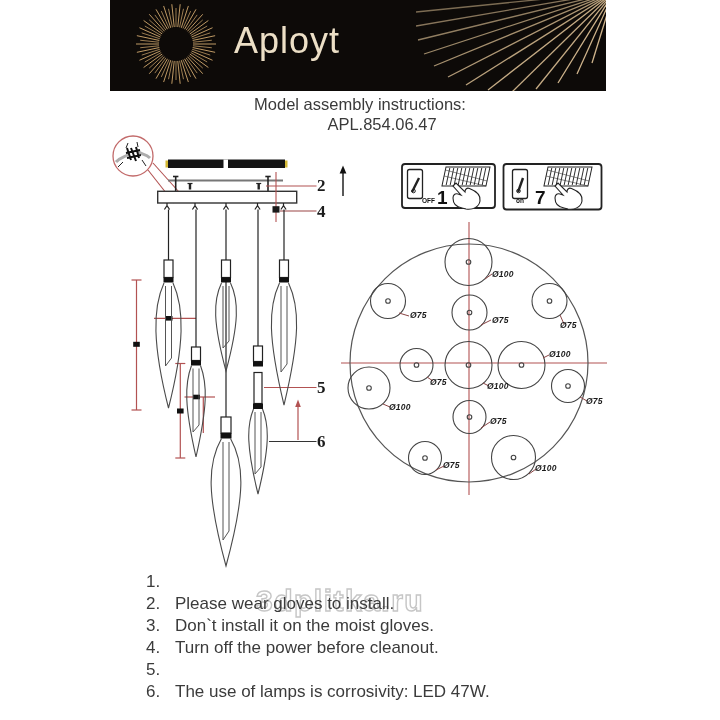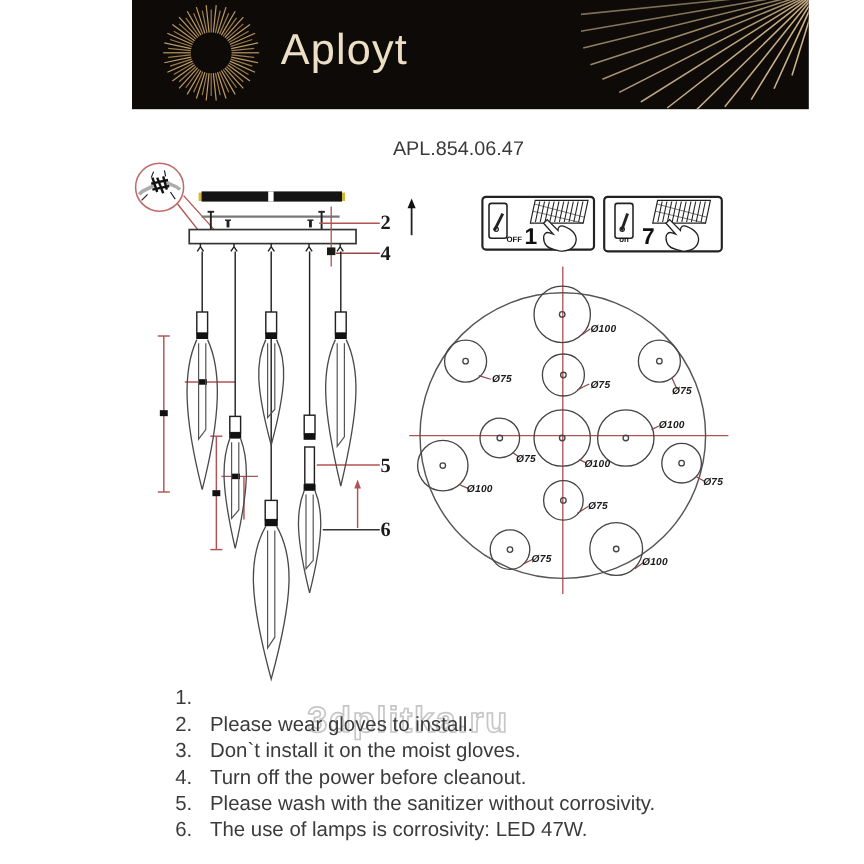--- a/index.html
+++ b/index.html
@@ -1,19 +1,19 @@
 <!DOCTYPE html>
 <html><head>
 <meta charset="utf-8">
 <style>
   html,body{margin:0;padding:0;background:#ffffff;}
   .page{position:relative;width:720px;height:720px;background:#ffffff;overflow:hidden;
         font-family:"Liberation Sans",sans-serif;}
   
-  .header{position:absolute;left:110px;top:0;width:564px;height:91px;background:#0d0a08;overflow:hidden;}
+  .header{position:absolute;left:110px;top:0;width:496px;height:91px;background:#0d0a08;overflow:hidden;}
   .brand{position:absolute;left:124px;top:20px;font-size:36px;letter-spacing:1px;color:#ecdfc6;
          font-weight:normal;}
   .hdr-svg{position:absolute;top:0;}
   
   .title-line{position:absolute;left:0;width:720px;text-align:center;color:#3a3a3a;font-size:16.5px;}
   .t1{top:95px;}
   .t2{top:115px;margin-left:22px;}
   
   .diagram-svg{position:absolute;left:0;top:0;width:720px;height:720px;}
   
@@ -117,20 +117,21 @@
         <line x1="198" y1="-8" x2="72" y2="90" opacity="0.9"></line>
         <line x1="198" y1="-8" x2="96" y2="92" opacity="0.9"></line>
         <line x1="198" y1="-8" x2="120" y2="89" opacity="0.9"></line>
         <line x1="198" y1="-8" x2="142" y2="83" opacity="0.95"></line>
         <line x1="198" y1="-8" x2="161" y2="74" opacity="0.95"></line>
         <line x1="198" y1="-8" x2="176" y2="63" opacity="0.95"></line>
       </g>
     </svg>
   </div>
 
+  <div class="title-line t1">Model assembly instructions:</div>
   <div class="title-line t2">APL.854.06.47</div>
 
   <svg class="diagram-svg" viewBox="0 0 720 720">
 
     <g>
       <circle cx="133" cy="156" r="20" fill="none" stroke="#c26a6a" stroke-width="1.3"></circle>
       <path d="M116,162 C121,156 126,158 129,153" stroke="#999" stroke-width="3" fill="none" opacity="0.8"></path>
       <path d="M150,158 C145,153 141,155 138,151" stroke="#999" stroke-width="3" fill="none" opacity="0.8"></path>
       <path d="M127,148 L131,160 M131,148 L136,161 M136,147 L139,158 M126,153 L140,150 M127,158 L141,155" stroke="#111" stroke-width="2" fill="none"></path>
       <path d="M128,143 L126,148 M137,142 L138,147 M123,162 L118,167 M142,160 L146,166" stroke="#222" stroke-width="1" fill="none"></path>
@@ -385,21 +386,20 @@
     <div class="instr-row">
       <span class="instr-num">3.</span>
       <span>Don`t install it on the moist gloves.</span>
     </div>
     <div class="instr-row">
       <span class="instr-num">4.</span>
       <span>Turn off the power before cleanout.</span>
     </div>
     <div class="instr-row">
       <span class="instr-num">5.</span>
-      <span>Please wash with the sanitizer without corrosivity.</span>
     </div>
     <div class="instr-row">
       <span class="instr-num">6.</span>
       <span>The use of lamps is corrosivity: LED 47W.</span>
     </div>
   </div>
 
 </div>
 
 </body></html>

